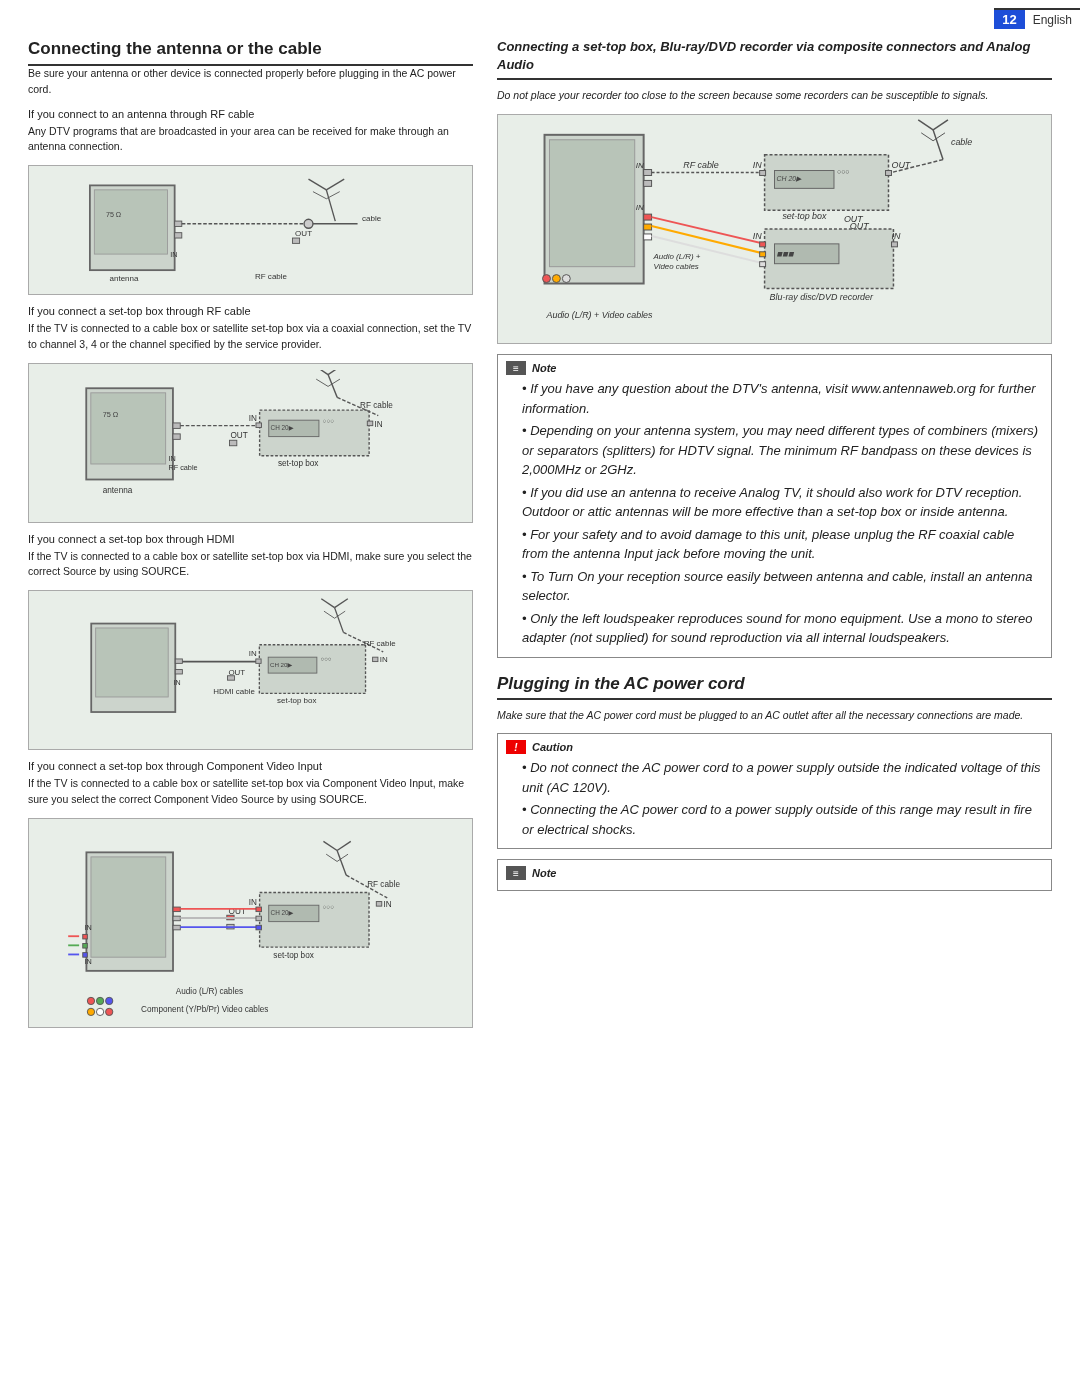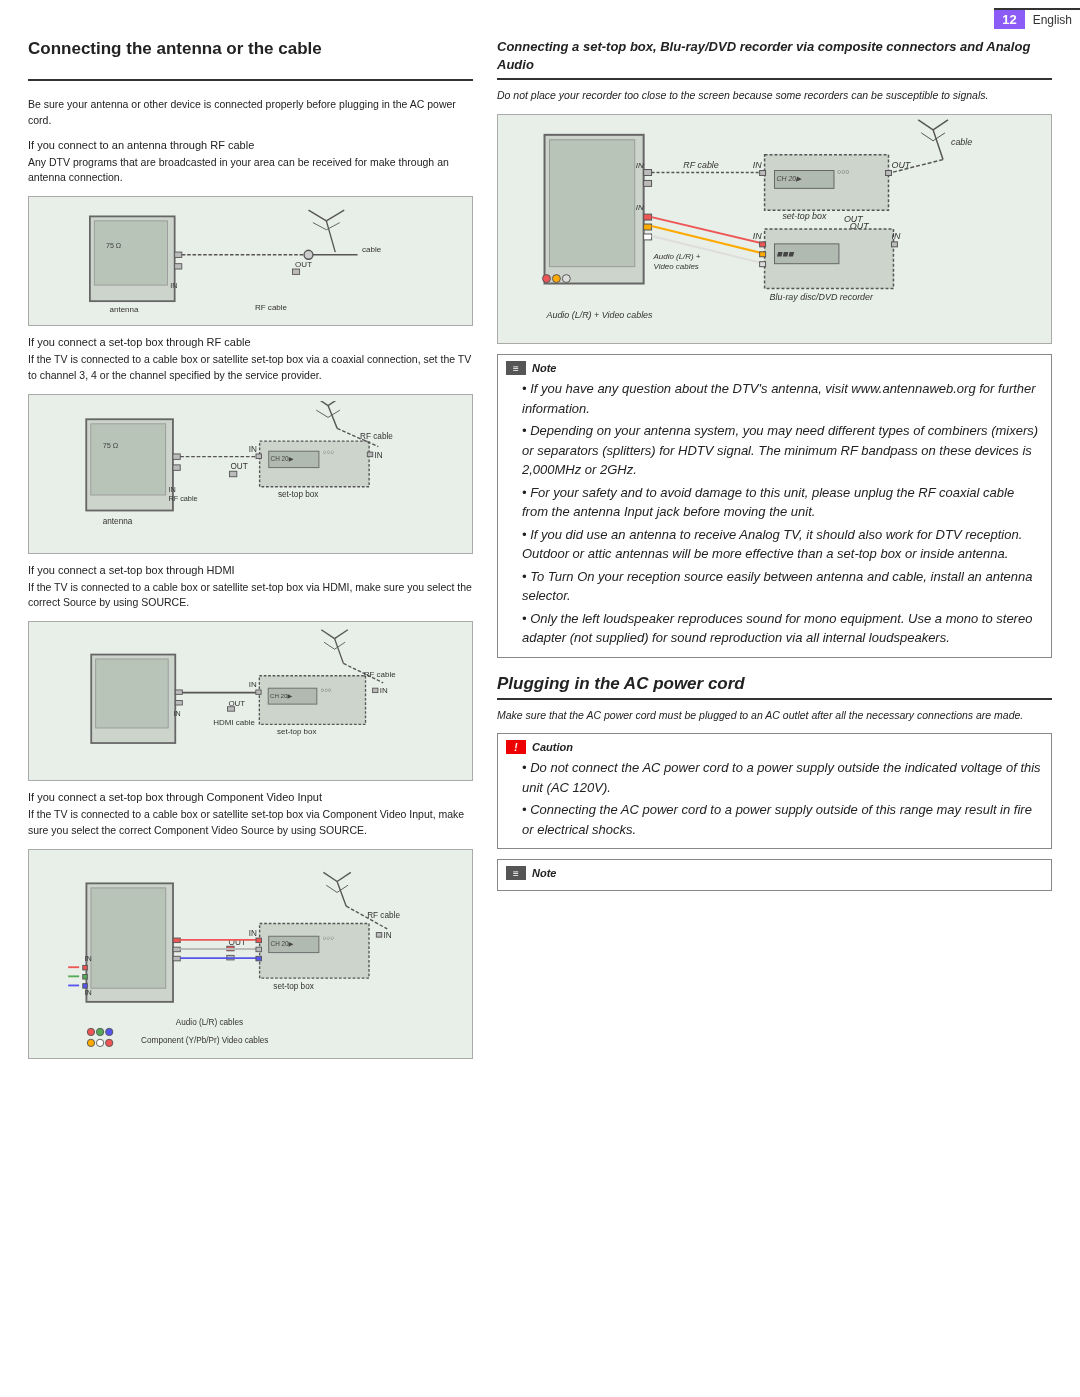--- a/index.html
+++ b/index.html
@@ -16,21 +16,21 @@
     
     .page-bar {
       position: absolute;
       top: 8px;
       right: 0;
       display: flex;
       align-items: center;
       border-top: 2px solid #333;
     }
     .page-num {
-      background: #8b5cf6;
+      background: #1d4ed8;
       color: #fff;
       font-weight: bold;
       font-size: 13px;
       padding: 2px 8px;
     }
     .page-lang {
       font-size: 12px;
       padding: 2px 8px;
       color: #333;
     }
@@ -43,22 +43,22 @@
       gap: 24px;
     }
     .col-left { width: 445px; flex-shrink: 0; }
     .col-right { flex: 1; font-style: italic; }
 
     
     .section-title {
       font-size: 17px;
       font-weight: bold;
       border-bottom: 2px solid #333;
-      padding-bottom: 19px;
-      margin-bottom: 16px;
+      padding-bottom: 4px;
+      margin-bottom: 0;
       line-height: 1.3;
     }
     .section-title-right {
       font-size: 13px;
       font-weight: bold;
       border-bottom: 2px solid #333;
       padding-bottom: 4px;
       margin-bottom: 8px;
       line-height: 1.4;
     }
@@ -444,22 +444,22 @@
       </svg>
     </div>
 
     <div class="note-box">
       <div class="note-header">
         <span class="note-icon">≡</span>
         <span>Note</span>
       </div>
       <div class="note-bullet">If you have any question about the DTV's antenna, visit www.antennaweb.org for further information.</div>
       <div class="note-bullet">Depending on your antenna system, you may need different types of combiners (mixers) or separators (splitters) for HDTV signal. The minimum RF bandpass on these devices is 2,000MHz or 2GHz.</div>
+      <div class="note-bullet">If you did use an antenna to receive Analog TV, it should also work for DTV reception. Outdoor or attic antennas will be more effective than a set-top box or inside antenna.</div>
       <div class="note-bullet">For your safety and to avoid damage to this unit, please unplug the RF coaxial cable from the antenna Input jack before moving the unit.</div>
-      <div class="note-bullet">If you did use an antenna to receive Analog TV, it should also work for DTV reception. Outdoor or attic antennas will be more effective than a set-top box or inside antenna.</div>
       <div class="note-bullet">To Turn On your reception source easily between antenna and cable, install an antenna selector.</div>
       <div class="note-bullet">Only the left loudspeaker reproduces sound for mono equipment. Use a mono to stereo adapter (not supplied) for sound reproduction via all internal loudspeakers.</div>
     </div>
 
     <div class="plug-section-title">Plugging in the AC power cord</div>
     <div class="body-text">Make sure that the AC power cord must be plugged to an AC outlet after all the necessary connections are made.</div>
 
     <div class="note-box">
       <div class="note-header">
         <span class="note-icon note-icon-warn">!</span>

